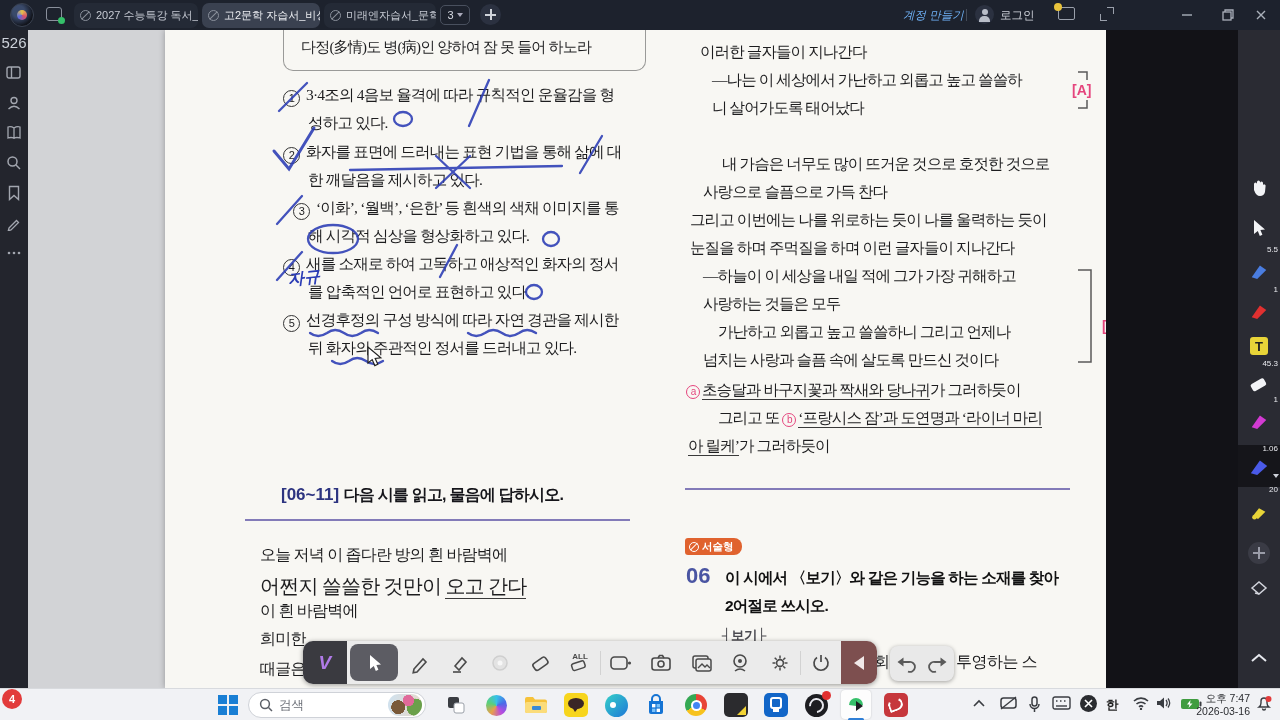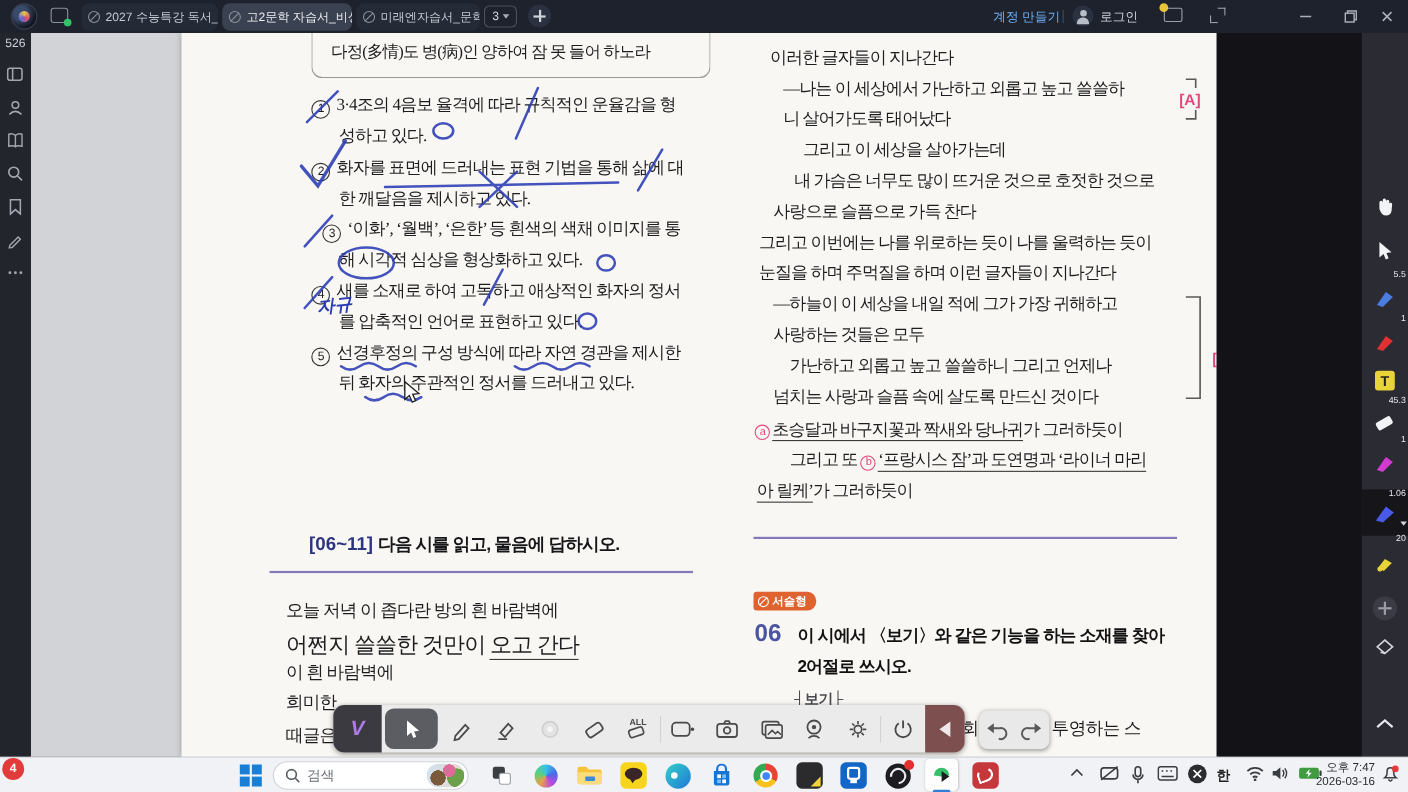--- a/index.html
+++ b/index.html
@@ -35,21 +35,21 @@
   .sidepanelico{position:absolute;left:1058px;top:7px;width:17px;height:13px;border:1.5px solid #9aa0ab;border-radius:2px;}
   .sidepanelico i{position:absolute;left:-5px;top:-5px;width:8px;height:8px;border-radius:50%;background:#e8c33c;}
   .fullico{position:absolute;left:1100px;top:7px;width:14px;height:14px;}
   .fullico::before,.fullico::after{content:"";position:absolute;width:6px;height:6px;border:1.5px solid #9aa0ab;}
   .fullico::before{left:0;bottom:0;border-top:none;border-right:none;}
   .fullico::after{right:0;top:0;border-bottom:none;border-left:none;}
 
   
   .lsb { position:absolute; left:0; top:30px; width:28px; height:658px; background:#23252d; z-index:7;
     display:flex; flex-direction:column; align-items:center; }
-  .lsb .cnt { color:#cdd2da; font-size:11px; margin-top:4px; }
+  .lsb .cnt { color:#cdd2da; font-size:15px; margin-top:4px; }
   .lsb svg { margin-top:14px; opacity:.85; }
 
   
   .viewer { position:absolute; left:28px; top:30px; width:1080px; height:658px; background:#d2d3d6; z-index:1; }
   .page { position:absolute; left:165px; top:30px; width:941px; height:658px; background:#f8f7f3; z-index:1;
     box-shadow:0 0 6px rgba(0,0,0,.3); overflow:hidden; }
   .rdark { position:absolute; left:1106px; top:30px; width:174px; height:658px; background:#121217; z-index:2; }
 
   .ser { font-family:"Liberation Serif","DejaVu Serif",serif; color:#1d1d1f; }
   .abs { position:absolute; white-space:nowrap; }
@@ -159,21 +159,21 @@
       <span>미래엔자습서_문학.pdf</span>
 
     </div>
 
     <div class="tabcount">
       <span>3</span>
       <span class="caret"></span>
     </div>
     <div class="newtab"></div>
 
-    <span class="acct" style="left:903px;color:#6fb1f5;">계정 만들기</span>
+    <span class="acct" style="left:903px;color:#6fb1f5;font-style:italic;">계정 만들기</span>
     <span class="seph"></span>
     <span class="personcirc"></span>
     <span class="acct" style="left:1000px;color:#cfd3db;">로그인</span>
 
     <span class="sidepanelico">
         <i></i>
       </span>
     <span class="fullico"></span>
     <span class="winbtn" style="left:1178px;">
       <svg width="18" height="18">
@@ -257,21 +257,20 @@
     <div class="abs ser" style="left:95px;top:515px;font-size:16px;letter-spacing:-0.8px;">오늘 저녁 이 좁다란 방의 흰 바람벽에</div>
     <div class="abs ser" style="left:95px;top:543px;font-size:20px;letter-spacing:-0.8px;">
       <span>어쩐지 쓸쓸한 것만이 </span><span class="u">오고 간다</span></div>
     <div class="abs ser" style="left:95px;top:571px;font-size:16px;letter-spacing:-0.8px;">이 흰 바람벽에</div>
     <div class="abs ser" style="left:95px;top:599px;font-size:16px;letter-spacing:-0.8px;">희미한</div>
     <div class="abs ser" style="left:95px;top:629px;font-size:16px;letter-spacing:-0.8px;">때글은</div>
 
     <div class="abs ser rline" style="left:535px;top:12px;">이러한 글자들이 지나간다</div>
     <div class="abs ser rline" style="left:547px;top:40px;">—나는 이 세상에서 가난하고 외롭고 높고 쓸쓸하</div>
     <div class="abs ser rline" style="left:547px;top:68px;">니 살어가도록 태어났다</div>
-    <div class="abs ser rline" style="left:565px;top:96px;">그리고 이 세상을 살아가는데</div>
     <div class="abs ser rline" style="left:557px;top:124px;">내 가슴은 너무도 많이 뜨거운 것으로 호젓한 것으로</div>
     <div class="abs ser rline" style="left:538px;top:152px;">사랑으로 슬픔으로 가득 찬다</div>
     <div class="abs ser rline" style="left:525px;top:180px;">그리고 이번에는 나를 위로하는 듯이 나를 울력하는 듯이</div>
     <div class="abs ser rline" style="left:525px;top:208px;">눈질을 하며 주먹질을 하며 이런 글자들이 지나간다</div>
     <div class="abs ser rline" style="left:538px;top:236px;">—하늘이 이 세상을 내일 적에 그가 가장 귀해하고</div>
     <div class="abs ser rline" style="left:538px;top:264px;">사랑하는 것들은 모두</div>
     <div class="abs ser rline" style="left:553px;top:292px;">가난하고 외롭고 높고 쓸쓸하니 그리고 언제나</div>
     <div class="abs ser rline" style="left:538px;top:320px;">넘치는 사랑과 슬픔 속에 살도록 만드신 것이다</div>
 
     <div class="abs ser rline" style="left:521px;top:350px;">

